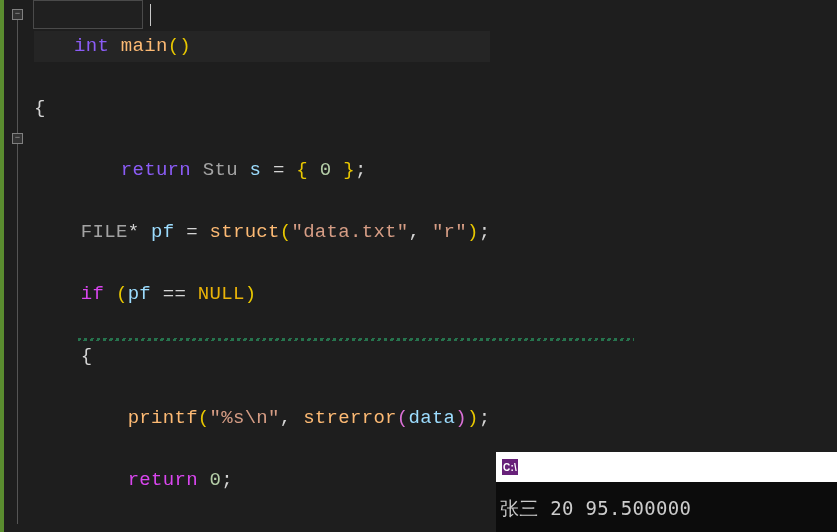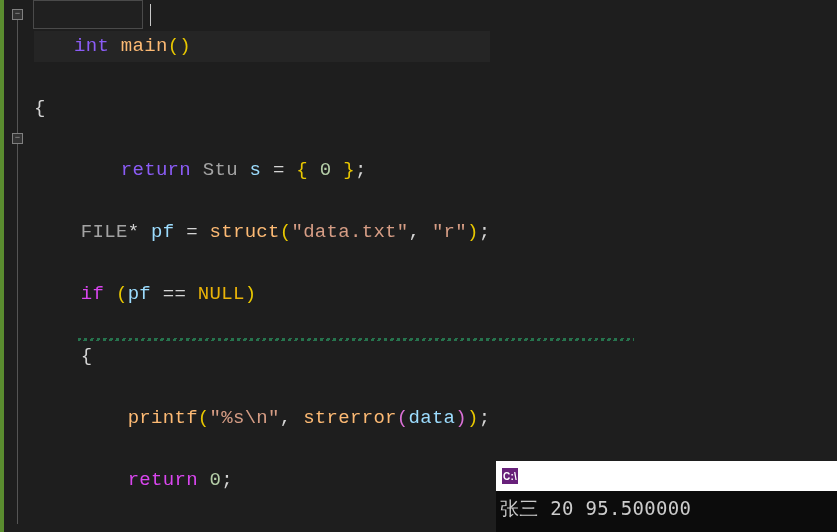--- a/index.html
+++ b/index.html
@@ -69,21 +69,21 @@
     height:30px; background:#ffffff; color:#000;
     font-family:"Segoe UI","Microsoft YaHei",sans-serif;
     font-size:15px; display:flex; align-items:center; padding:0 6px;
   }
   .console-ico {
     width:16px; height:16px; background:#68217a;
     display:inline-flex; align-items:center; justify-content:center;
     color:#fff; font-size:10px; font-weight:bold; margin-right:6px;
   }
   .console-body {
-    padding:2px 8px 8px 4px; color:#cccccc;
+    padding:11px 8px 8px 4px; color:#cccccc;
     font-family:"NSimSun","SimSun",monospace; font-size:19px;
     white-space:pre;
   }
 </style>
 </head>
 <body>
 
 <div class="editor">
   <div class="border-green"></div>
 

